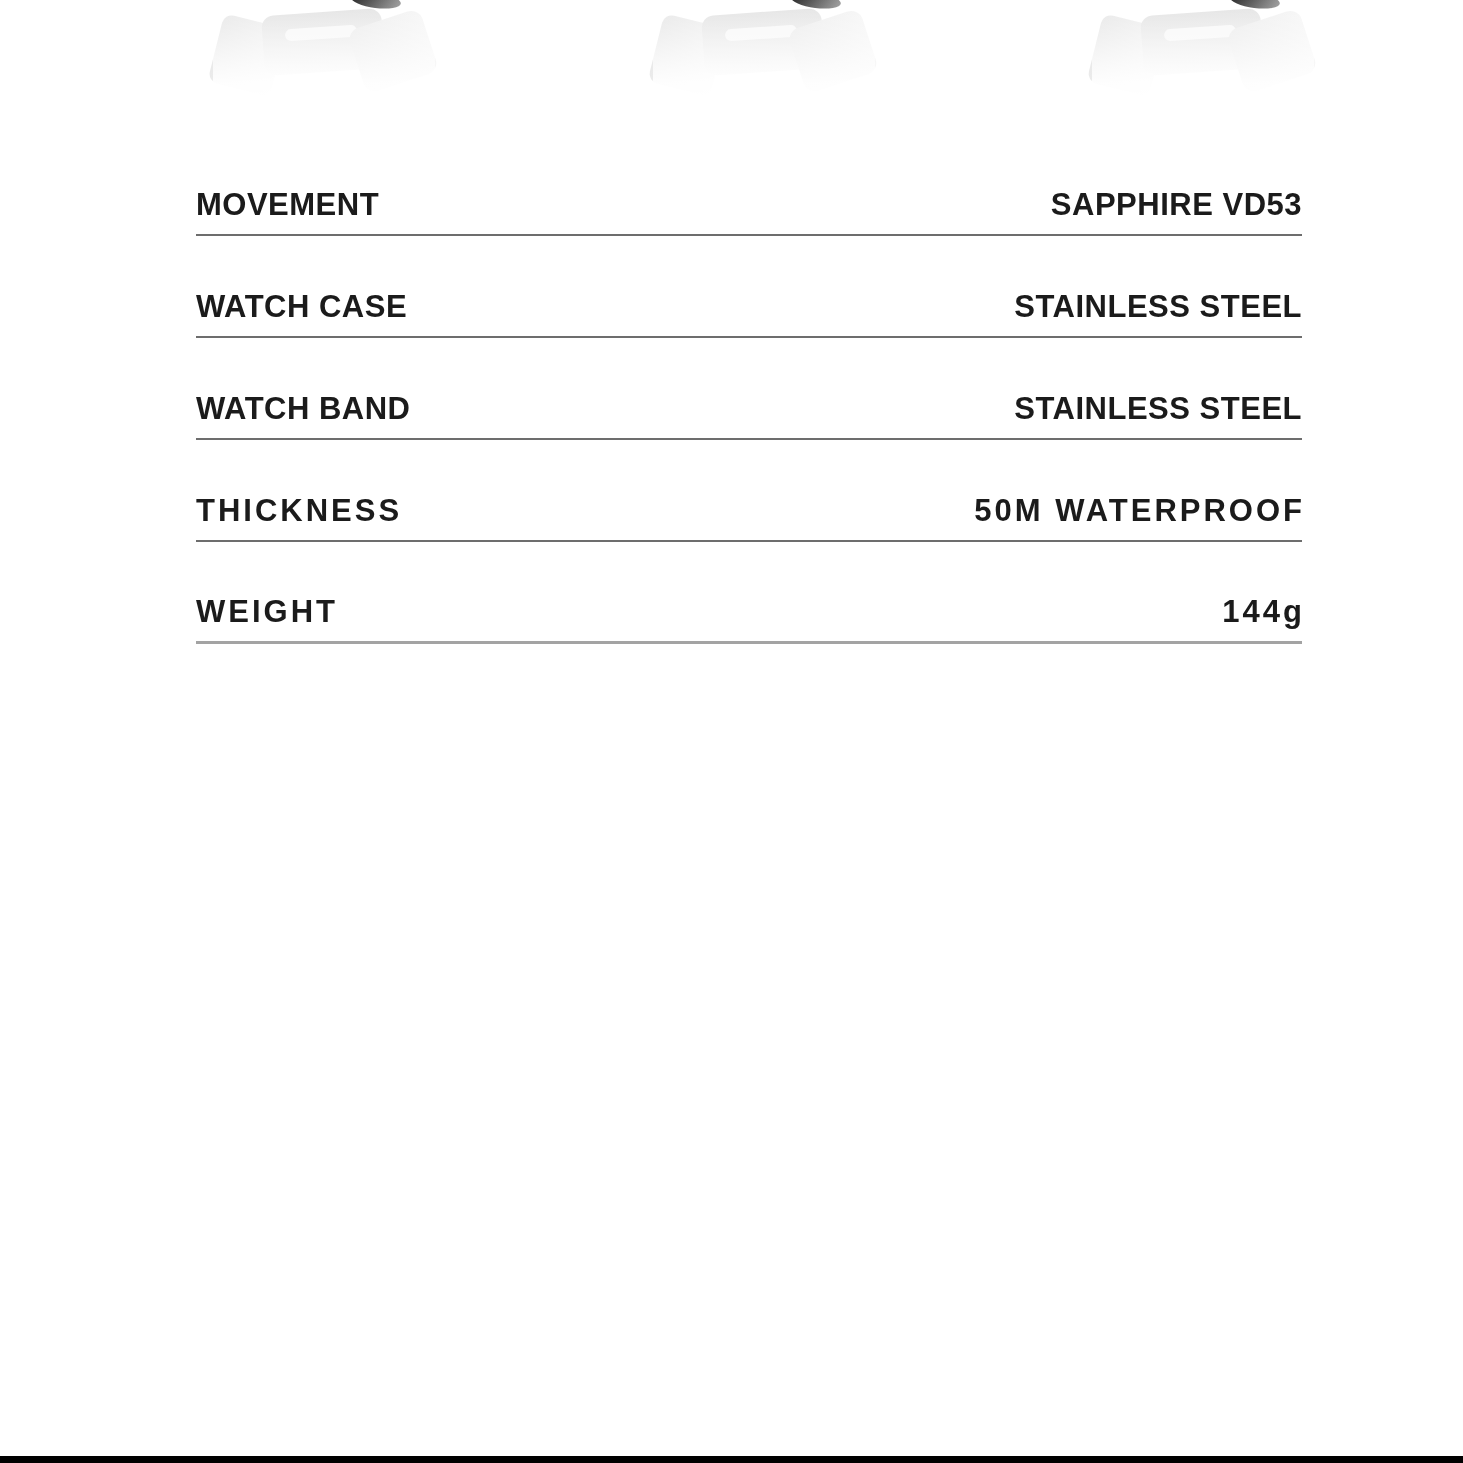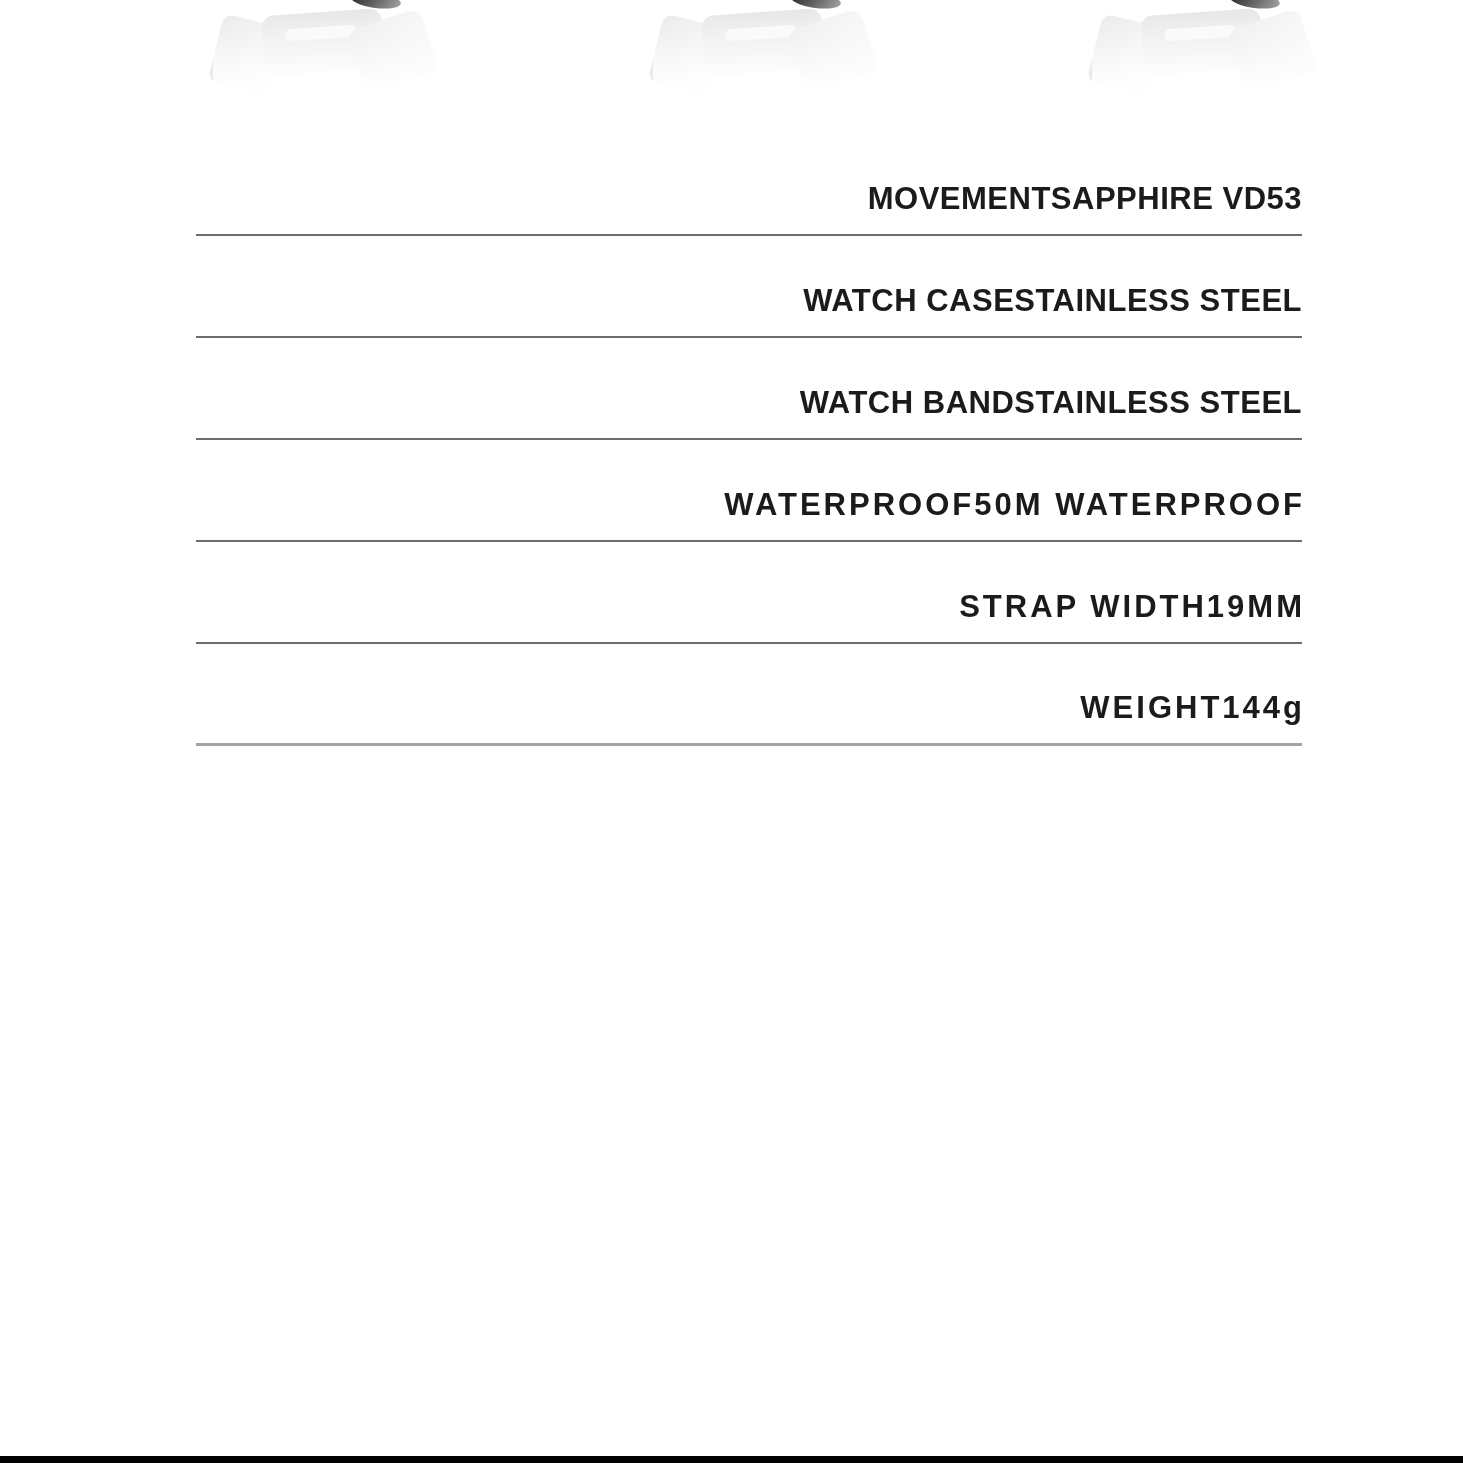--- a/index.html
+++ b/index.html
@@ -81,23 +81,23 @@
     position: absolute;
     left: 196px;
     top: 134px;
     width: 1106px;
   }
   .spec-row {
     box-sizing: border-box;
     height: 102px;
     border-bottom: 2px solid #6d6d6d;
     display: flex;
-    justify-content: flex-end;
+    justify-content: space-between;
     align-items: flex-end;
-    padding-bottom: 20px;
+    padding-bottom: 14px;
   }
   .spec-row:last-child {
     border-bottom: 3px solid #a3a3a3;
   }
   .spec-label, .spec-value {
     font-size: 31px;
     font-weight: 700;
     color: #1b1b1b;
     letter-spacing: 0.5px;
     line-height: 1;
@@ -164,29 +164,25 @@
       <div class="spec-label">WATCH CASE</div>
       <div class="spec-value">STAINLESS STEEL</div>
     </div>
 
     <div class="spec-row">
       <div class="spec-label">WATCH BAND</div>
       <div class="spec-value">STAINLESS STEEL</div>
     </div>
 
     <div class="spec-row spaced">
-      <div class="spec-label">WATERPROOF</div>
+      <div class="spec-label">THICKNESS</div>
       <div class="spec-value">50M WATERPROOF</div>
     </div>
 
 
-    <div class="spec-row spaced">
-      <div class="spec-label">STRAP WIDTH</div>
-      <div class="spec-value">19MM</div>
-    </div>
 
 
 
 
     <div class="spec-row spaced">
       <div class="spec-label">WEIGHT</div>
       <div class="spec-value">144g</div>
     </div>
 
   </div>

